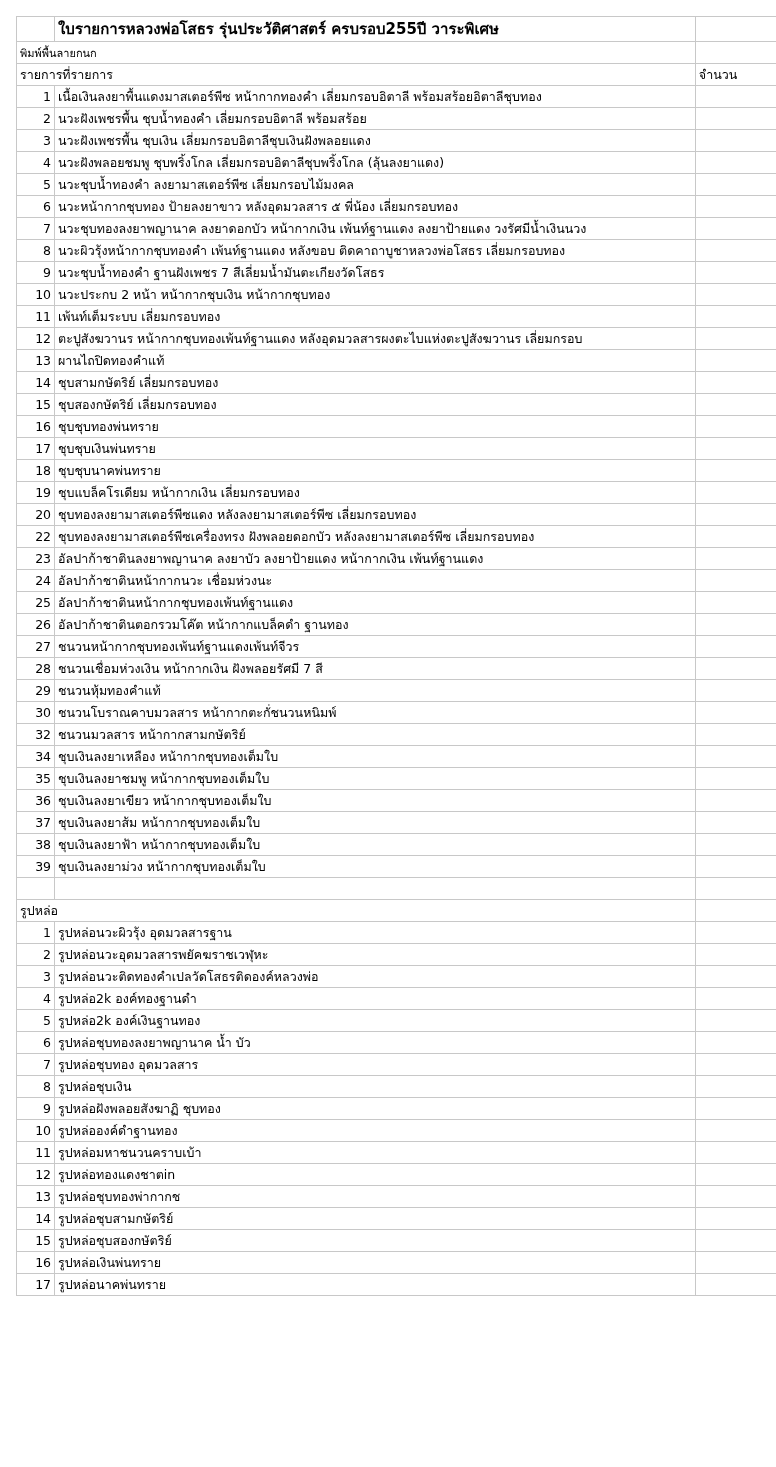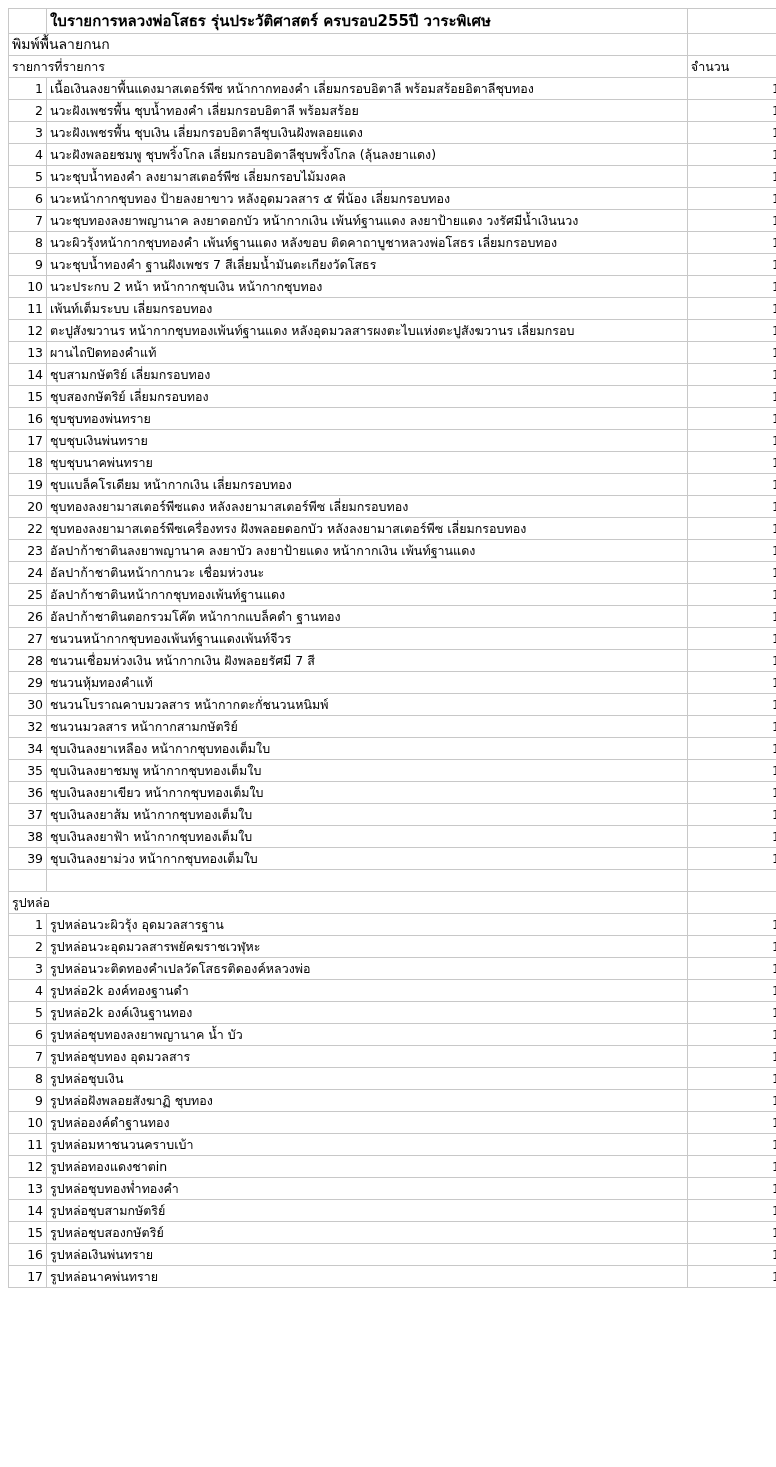--- a/index.html
+++ b/index.html
@@ -8,21 +8,21 @@
     background: #ffffff;
   }
   body {
     width: 776px;
     font-family: "DejaVu Sans", "Liberation Sans", sans-serif;
     color: #000000;
   }
   .sheet {
     width: 776px;
     box-sizing: border-box;
-    padding: 8px;
+    padding: 16px;
   }
   table.grid {
     border-collapse: collapse;
     width: 776px;
     table-layout: fixed;
   }
   table.grid td {
     border: 1px solid #c8c8c8;
     padding: 1px 3px;
     vertical-align: middle;
@@ -52,21 +52,21 @@
   }
   .title-row td {
     height: 26px;
   }
   .title-text {
     font-weight: bold;
     font-size: 15px;
     line-height: 22px;
   }
   .subtitle-text {
-    font-size: 14px;
+    font-size: 11px;
   }
   .hdr {
     font-size: 12.5px;
   }
   .spacer td {
     height: 19px;
   }
   .section td {
     font-size: 12.5px;
     margin-left: 36px;
@@ -351,21 +351,21 @@
           <td class="desc">รูปหล่อมหาชนวนคราบเบ้า</td>
           <td class="qty">1</td>
         </tr>
         <tr>
           <td class="num">12</td>
           <td class="desc">รูปหล่อทองแดงชาตin</td>
           <td class="qty">1</td>
         </tr>
         <tr>
           <td class="num">13</td>
-          <td class="desc">รูปหล่อชุบทองพ่ำทองคำ</td>
+          <td class="desc">รูปหล่อชุบทองพ่ากากช</td>
           <td class="qty">1</td>
         </tr>
         <tr>
           <td class="num">14</td>
           <td class="desc">รูปหล่อชุบสามกษัตริย์</td>
           <td class="qty">1</td>
         </tr>
         <tr>
           <td class="num">15</td>
           <td class="desc">รูปหล่อชุบสองกษัตริย์</td>

